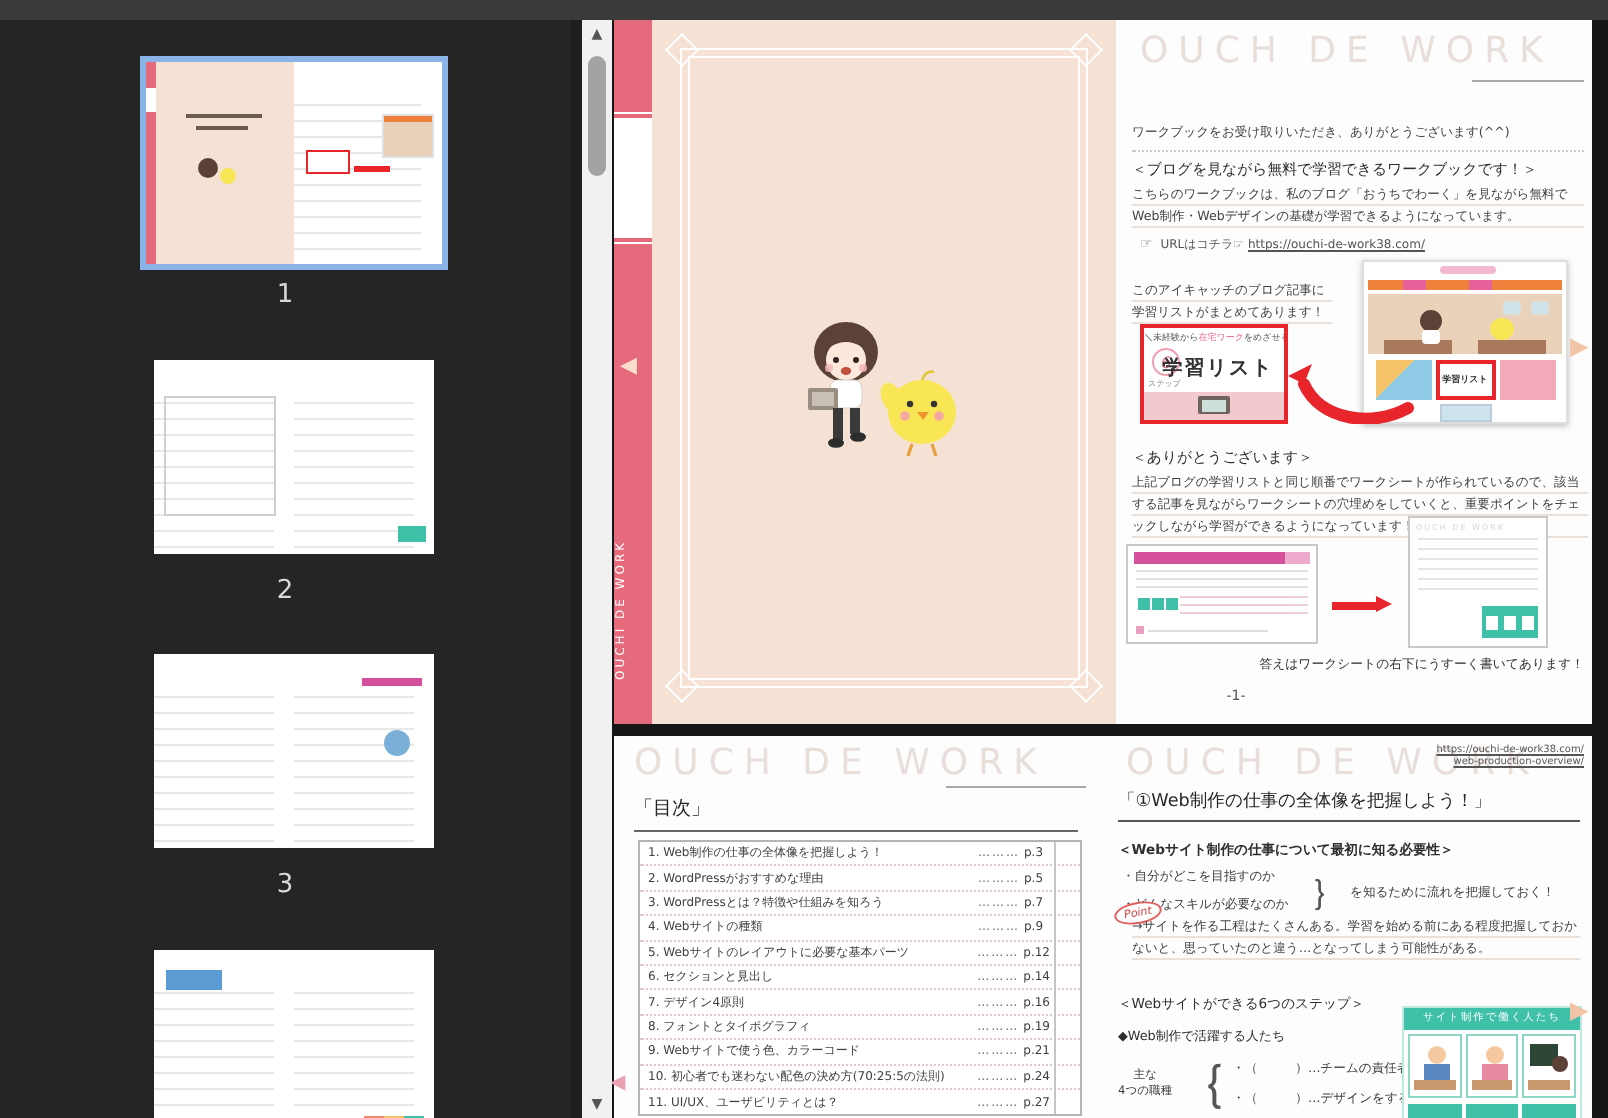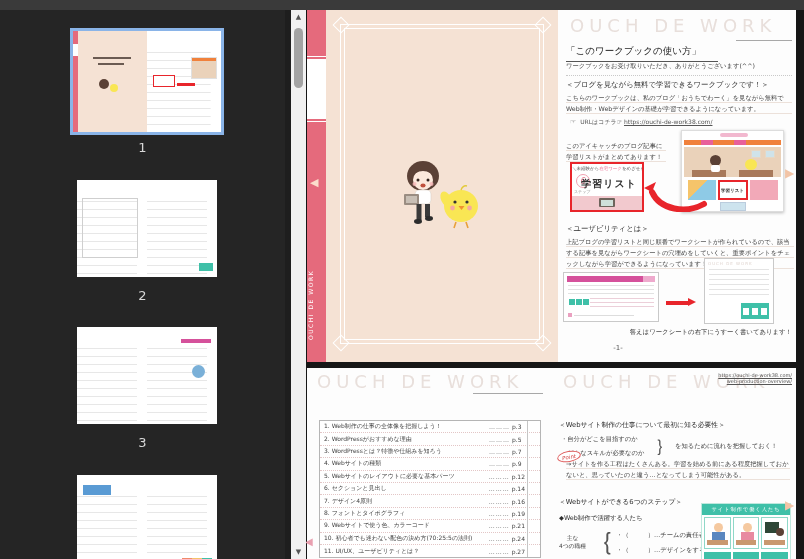--- a/index.html
+++ b/index.html
@@ -297,21 +297,20 @@
         <circle cx="69.5" cy="56" r="2.4" fill="#f5a9a0"></circle>
         <circle cx="86.5" cy="56" r="2.4" fill="#f5a9a0"></circle>
         <path d="M73,70 L71,76 M83,70 L85,76" stroke="#e8a03c" stroke-width="1.6"></path>
         <path d="M78,38 Q80,33 84,34" stroke="#e3c93a" stroke-width="1.4" fill="none"></path>
       </svg>
     </div>
 
     <div class="page p-howto">
       <div class="pg-header" style="left:12px; top:5px;">OUCH DE WORK</div>
       <div class="tr-line" style="right:4px; top:30px; width:56px;"></div>
-      <div class="h-title">「このワークブックの使い方」</div>
       <div class="greeting">ワークブックをお受け取りいただき、ありがとうございます(^^)</div>
       <div class="sec-head" style="left:8px; top:70px;">＜ブログを見ながら無料で学習できるワークブックです！＞</div>
       <div class="ruled" style="position:absolute; left:8px; top:82px; width:226px;">こちらのワークブックは、私のブログ「おうちでわーく」を見ながら無料でWeb制作・Webデザインの基礎が学習できるようになっています。</div>
       <div class="url-row">
         <span class="hand">☞</span>
         <span>URLはコチラ☞</span>
         <span class="lnk">https://ouchi-de-work38.com/</span>
       </div>
       <div class="eyecatch ruled">このアイキャッチのブログ記事に学習リストがまとめてあります！</div>
 
@@ -345,21 +344,21 @@
         <div class="lc-foot">
           <span class="lc-laptop"></span>
         </div>
       </div>
 
       <svg class="curve-arrow" width="70" height="34" viewBox="0 0 70 34">
         <path d="M62,26 C44,36 18,32 10,14" stroke="#e8252b" stroke-width="6" fill="none" stroke-linecap="round"></path>
         <polygon points="10,14 2,10 14,4" fill="#e8252b"></polygon>
       </svg>
 
-      <div class="sec-head" style="left:8px; top:214px;">＜ユーザビリティとは＞</div>
+      <div class="sec-head" style="left:8px; top:214px;">＜ありがとうございます＞</div>
       <div class="ruled" style="position:absolute; left:8px; top:226px; width:228px;">上記ブログの学習リストと同じ順番でワークシートが作られているので、該当する記事を見ながらワークシートの穴埋めをしていくと、重要ポイントをチェックしながら学習ができるようになっています！</div>
 
       <div class="mini-a">
         <span class="ma-head"></span>
         <span class="ma-lines"></span>
         <span class="ma-imgs">
           <span></span>
           <span></span>
           <span></span>
         </span>
@@ -385,20 +384,21 @@
     </div>
 
     <div class="nav-arrow" style="left:478px; top:156px;">▶</div>
   </div>
 
   <div class="spread" style="top:358px; height:210px;">
 
     <div class="page p-toc">
       <div class="pg-header" style="left:10px; top:3px;">OUCH DE WORK</div>
       <div class="tr-line" style="right:8px; top:25px; width:70px;"></div>
+      <div class="toc-title">「目次」</div>
       <div class="toc-table">
         <div class="toc-row">
             <span class="t">1. Web制作の仕事の全体像を把握しよう！</span>
             <span class="leader">………</span>
             <span class="pnum">p.3</span>
           </div>
         <div class="toc-row">
             <span class="t">2. WordPressがおすすめな理由</span>
             <span class="leader">………</span>
             <span class="pnum">p.5</span>
@@ -450,21 +450,22 @@
           </div>
       </div>
     </div>
 
     <div class="page p-ov">
       <div class="pg-header" style="left:12px; top:3px;">OUCH DE WORK</div>
       <div class="ov-urls">
         <div>https://ouchi-de-work38.com/</div>
         <div>web-production-overview/</div>
       </div>
-      <div class="sec-head" style="left:8px; top:52px; font-size:6.8px;">＜Webサイト制作の仕事について最初に知る必要性＞</div>
+      <div class="ov-title">「①Web制作の仕事の全体像を把握しよう！」</div>
+      <div class="sec-head" style="left:8px; top:52px; font-size:6.8px;font-weight:bold;">＜Webサイト制作の仕事について最初に知る必要性＞</div>
       <div class="ov-bullets">
         <div>・自分がどこを目指すのか</div>
         <div>・どんなスキルが必要なのか</div>
       </div>
       <div class="brace-note">
         <span class="brace">｝</span>
         <span class="note">を知るために流れを把握しておく！</span>
       </div>
       <div class="point-badge">Point</div>
       <div class="point-body ruled">→サイトを作る工程はたくさんある。学習を始める前にある程度把握しておかないと、思っていたのと違う…となってしまう可能性がある。</div>

